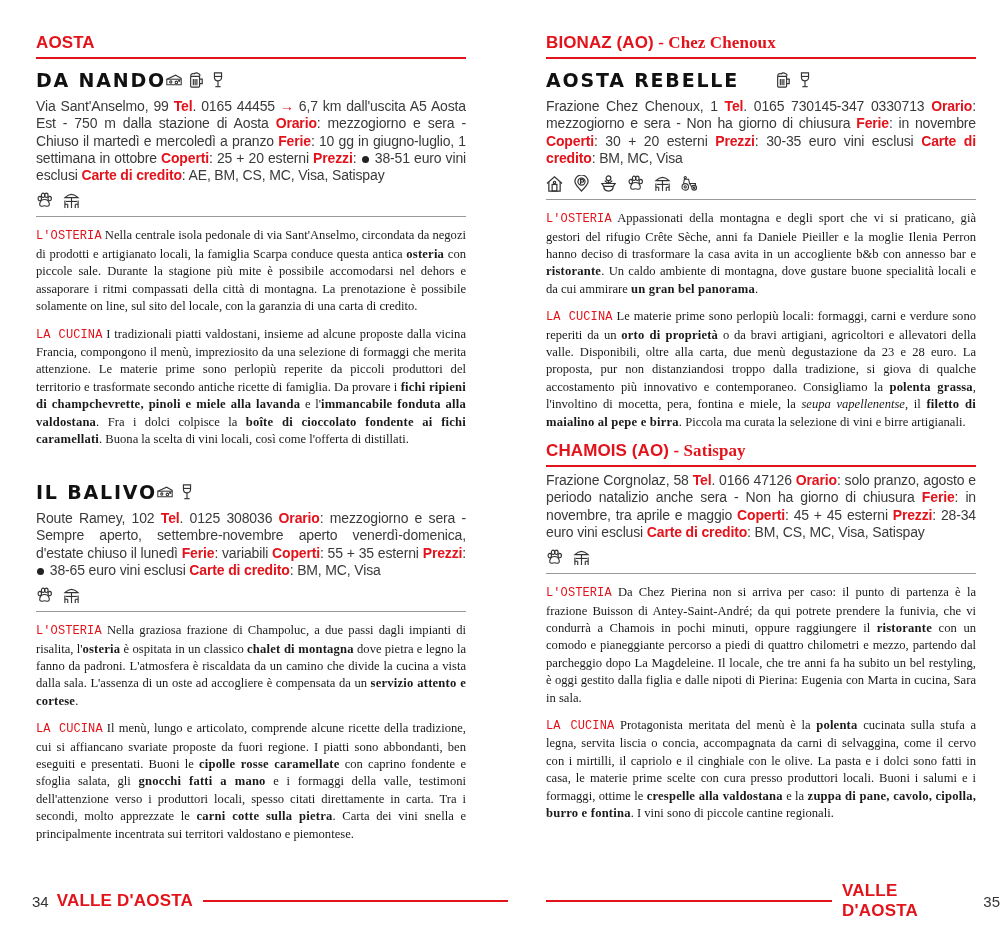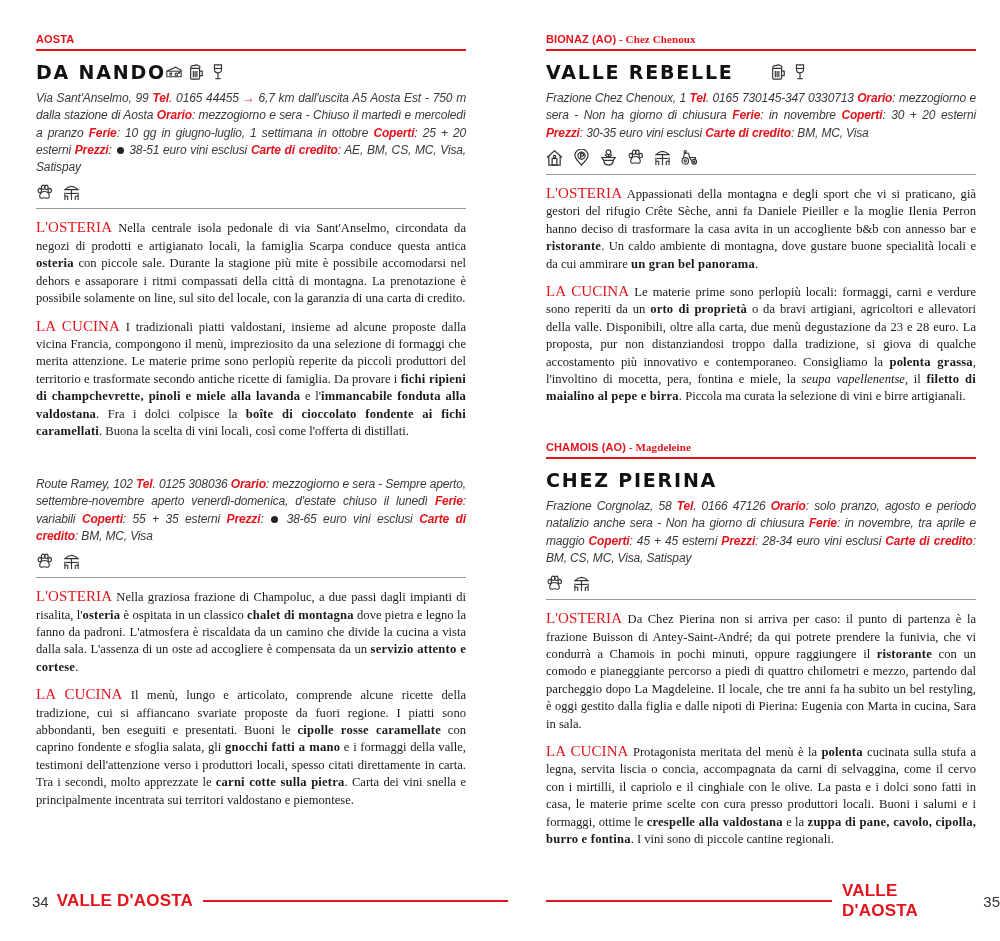--- a/index.html
+++ b/index.html
@@ -7,21 +7,21 @@
   body { position: relative; font-family: "Liberation Sans", sans-serif; color: #1a1a1a; }
 
   .page { position: absolute; top: 0; width: 430px; }
   .page.left { left: 36px; }
   .page.right { left: 546px; }
 
   .locality {
     font-family: "Liberation Sans", sans-serif;
     font-weight: bold;
     color: #e3131b;
-    font-size: 11px;
+    font-size: 17px;
     padding-bottom: 4px;
     border-bottom: 2px solid #e3131b;
     letter-spacing: 0.1px;
   }
   .locality .sub { font-weight: bold; font-family: Liberation Serif, serif; }
 
   .title-row {
     display: flex; align-items: center; 
     margin-top: 8px; height: 26px;
   }
@@ -34,48 +34,47 @@
     letter-spacing: 1.8px;
     color: #111;
   }
   .icons-top { display: flex; gap: 6px; align-items: center; }
   .ico { display: inline-block; width: 16px; height: 16px; }
   .ico svg { width: 100%; height: 100%; display: block; }
 
   .info {
     margin-top: 5px;
     font-family: "Liberation Sans", sans-serif;
-    font-size: 12px;
+    font-size: 14px;
     line-height: 17.3px;
     color: #3a3a3a;
     text-align: justify;
     letter-spacing: -0.15px;
-    font-style: italic;
   }
   .info .k { color: #e3131b; font-weight: bold; }
   .info .arrow { color: #e3131b; font-weight: bold; }
   .info .dot { display: inline-block; width: 7px; height: 7px; border-radius: 50%; background: #222; margin: 0 2px 0 1px; vertical-align: 0px; }
 
   .icons-bottom { display: flex; gap: 10px; margin-top: 7px; height: 18px; align-items: center; }
   .icons-bottom .ico { width: 17px; height: 17px; }
 
   .sep { height: 1px; background: #999; margin-top: 7px; }
 
   .para {
     margin-top: 10px;
     font-family: "Liberation Serif", serif;
     font-size: 12.6px;
     line-height: 17.4px;
     color: #1a1a1a;
     text-align: justify;
   }
   .para .lab {
-    font-family: Liberation Serif, serif;
+    font-family: Liberation Mono, monospace;
     color: #e3131b;
-    font-size: 15px;
+    font-size: 12px;
     font-weight: normal;
     letter-spacing: 0.1px;
   }
   .para b { font-weight: bold; letter-spacing: 0.2px; }
   .para i { }
 
   .block { position: absolute; left: 0; width: 430px; }
 
   .footer {
     position: absolute; top: 893px; height: 16px;
@@ -156,20 +155,42 @@
             <line x1="13" y1="13" x2="13" y2="17"></line>
           </svg>
         </span>
       </div>
       <div class="sep"></div>
       <div class="para"><span class="lab">L'OSTERIA</span><span> Nella centrale isola pedonale di via Sant'Anselmo, circondata da negozi di prodotti e artigianato locali, la famiglia Scarpa conduce questa antica </span><b>osteria</b><span> con piccole sale. Durante la stagione più mite è possibile accomodarsi nel dehors e assaporare i ritmi compassati della città di montagna. La prenotazione è possibile solamente on line, sul sito del locale, con la garanzia di una carta di credito.</span></div>
       <div class="para"><span class="lab">LA CUCINA</span><span> I tradizionali piatti valdostani, insieme ad alcune proposte dalla vicina Francia, compongono il menù, impreziosito da una selezione di formaggi che merita attenzione. Le materie prime sono perlopiù reperite da piccoli produttori del territorio e trasformate secondo antiche ricette di famiglia. Da provare i </span><b>fichi ripieni di champchevrette, pinoli e miele alla lavanda</b><span> e l'</span><b>immancabile fonduta alla valdostana</b><span>. Fra i dolci colpisce la </span><b>boîte di cioccolato fondente ai fichi caramellati</b><span>. Buona la scelta di vini locali, così come l'offerta di distillati.</span></div>
     </div>
 
   <div class="block" style="top:471px;">
+      <div class="title-row">
+        <span class="rname">IL BALIVO</span>
+        <span class="icons-top">
+          <span class="ico">
+            <svg viewBox="0 0 20 16" fill="none" stroke="#333" stroke-width="1.3">
+              <path d="M1 7 L12 2 L19 6 L19 14 L1 14 Z"></path>
+              <path d="M1 7 L19 7"></path>
+              <circle cx="6" cy="10.5" r="1.4"></circle>
+              <circle cx="13" cy="11" r="1.6"></circle>
+              <circle cx="16.5" cy="9" r="0.8"></circle>
+            </svg>
+          </span>
+          <span class="ico">
+            <svg viewBox="0 0 12 18" fill="none" stroke="#333" stroke-width="1.3">
+              <path d="M2 1 L10 1 L10 6 Q10 10 6 10 Q2 10 2 6 Z"></path>
+              <path d="M2 5 L10 5"></path>
+              <line x1="6" y1="10" x2="6" y2="16"></line>
+              <line x1="3" y1="16.5" x2="9" y2="16.5"></line>
+            </svg>
+          </span>
+        </span>
+      </div>
       <div class="info"><span>Route Ramey, 102</span> <span class="k">Tel</span>. <span>0125 308036</span> <span class="k">Orario</span>: <span>mezzogiorno e sera - Sempre aperto, settembre-novembre aperto venerdì-domenica, d'estate chiuso il lunedì</span> <span class="k">Ferie</span>: <span>variabili</span> <span class="k">Coperti</span>: <span>55 + 35 esterni</span> <span class="k">Prezzi</span>: <span class="dot"></span> <span>38-65 euro vini esclusi</span> <span class="k">Carte di credito</span>: <span>BM, MC, Visa</span></div>
       <div class="icons-bottom">
         <span class="ico">
           <svg viewBox="0 0 18 18" fill="none" stroke="#333" stroke-width="1.2">
             <ellipse cx="4" cy="7" rx="1.8" ry="2.3"></ellipse>
             <ellipse cx="7.5" cy="3.5" rx="1.8" ry="2.3"></ellipse>
             <ellipse cx="11" cy="3.5" rx="1.8" ry="2.3"></ellipse>
             <ellipse cx="14.5" cy="7" rx="1.8" ry="2.3"></ellipse>
             <path d="M9 8 Q13 8 14 12 Q14.5 15.5 11.5 15 Q9 14 6.5 15 Q3.5 15.5 4 12 Q5 8 9 8 Z"></path>
           </svg>
@@ -193,21 +214,21 @@
       <div class="para"><span class="lab">LA CUCINA</span><span> Il menù, lungo e articolato, comprende alcune ricette della tradizione, cui si affiancano svariate proposte da fuori regione. I piatti sono abbondanti, ben eseguiti e presentati. Buoni le </span><b>cipolle rosse caramellate</b><span> con caprino fondente e sfoglia salata, gli </span><b>gnocchi fatti a mano</b><span> e i formaggi della valle, testimoni dell'attenzione verso i produttori locali, spesso citati direttamente in carta. Tra i secondi, molto apprezzate le </span><b>carni cotte sulla pietra</b><span>. Carta dei vini snella e principalmente incentrata sui territori valdostano e piemontese.</span></div>
     </div>
 
 </div>
 
 <div class="page right">
 
   <div class="block" style="top:33px;">
       <div class="locality"><span>BIONAZ (AO)</span><span class="sub"> - Chez Chenoux</span></div>
       <div class="title-row inline">
-        <span class="rname">VALLE REBELLE</span>
+        <span class="rname">AOSTA REBELLE</span>
         <span class="icons-top">
           <span class="ico">
             <svg viewBox="0 0 16 18" fill="none" stroke="#333" stroke-width="1.3">
               <path d="M2 5 Q2 1 6 2 Q8 0 11 2 Q13 2 12 5"></path>
               <rect x="2" y="5" width="10" height="12" rx="1"></rect>
               <path d="M12 8 L15 8 L15 13 L12 13"></path>
               <line x1="5" y1="8" x2="5" y2="15"></line>
               <line x1="7" y1="8" x2="7" y2="15"></line>
               <line x1="9" y1="8" x2="9" y2="15"></line>
             </svg>
@@ -281,24 +302,21 @@
             <line x1="10" y1="9" x2="12.7" y2="13"></line>
           </svg>
         </span>
       </div>
       <div class="sep"></div>
       <div class="para"><span class="lab">L'OSTERIA</span><span> Appassionati della montagna e degli sport che vi si praticano, già gestori del rifugio Crête Sèche, anni fa Daniele Pieiller e la moglie Ilenia Perron hanno deciso di trasformare la casa avita in un accogliente b&amp;b con annesso bar e </span><b>ristorante</b><span>. Un caldo ambiente di montagna, dove gustare buone specialità locali e da cui ammirare </span><b>un gran bel panorama</b><span>.</span></div>
       <div class="para"><span class="lab">LA CUCINA</span><span> Le materie prime sono perlopiù locali: formaggi, carni e verdure sono reperiti da un </span><b>orto di proprietà</b><span> o da bravi artigiani, agricoltori e allevatori della valle. Disponibili, oltre alla carta, due menù degustazione da 23 e 28 euro. La proposta, pur non distanziandosi troppo dalla tradizione, si giova di qualche accostamento più innovativo e contemporaneo. Consigliamo la </span><b>polenta grassa</b><span>, l'involtino di mocetta, pera, fontina e miele, la </span><i>seupa vapellenentse</i><span>, il </span><b>filetto di maialino al pepe e birra</b><span>. Piccola ma curata la selezione di vini e birre artigianali.</span></div>
     </div>
 
   <div class="block" style="top:441px;">
-      <div class="locality"><span>CHAMOIS (AO)</span><span class="sub"> - Magdeleine</span></div>
-      <div class="title-row">
-        <span class="rname">CHEZ PIERINA</span>
-      </div>
+      <div class="locality"><span>CHAMOIS (AO)</span><span class="sub"> - Satispay</span></div>
       <div class="info"><span>Frazione Corgnolaz, 58</span> <span class="k">Tel</span>. <span>0166 47126</span> <span class="k">Orario</span>: <span>solo pranzo, agosto e periodo natalizio anche sera - Non ha giorno di chiusura</span> <span class="k">Ferie</span>: <span>in novembre, tra aprile e maggio</span> <span class="k">Coperti</span>: <span>45 + 45 esterni</span> <span class="k">Prezzi</span>: <span>28-34 euro vini esclusi</span> <span class="k">Carte di credito</span>: <span>BM, CS, MC, Visa, Satispay</span></div>
       <div class="icons-bottom">
         <span class="ico">
           <svg viewBox="0 0 18 18" fill="none" stroke="#333" stroke-width="1.2">
             <ellipse cx="4" cy="7" rx="1.8" ry="2.3"></ellipse>
             <ellipse cx="7.5" cy="3.5" rx="1.8" ry="2.3"></ellipse>
             <ellipse cx="11" cy="3.5" rx="1.8" ry="2.3"></ellipse>
             <ellipse cx="14.5" cy="7" rx="1.8" ry="2.3"></ellipse>
             <path d="M9 8 Q13 8 14 12 Q14.5 15.5 11.5 15 Q9 14 6.5 15 Q3.5 15.5 4 12 Q5 8 9 8 Z"></path>
           </svg>

